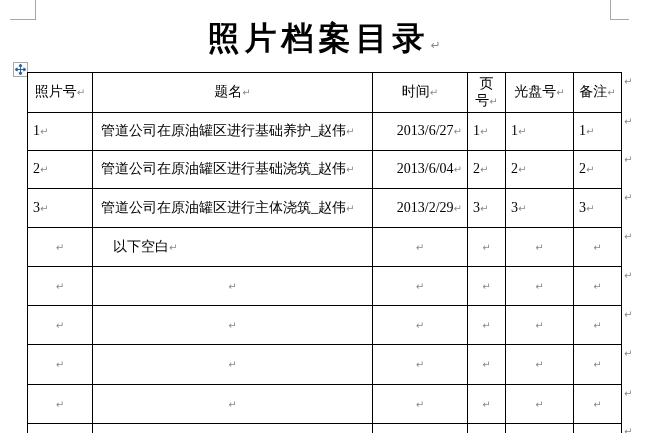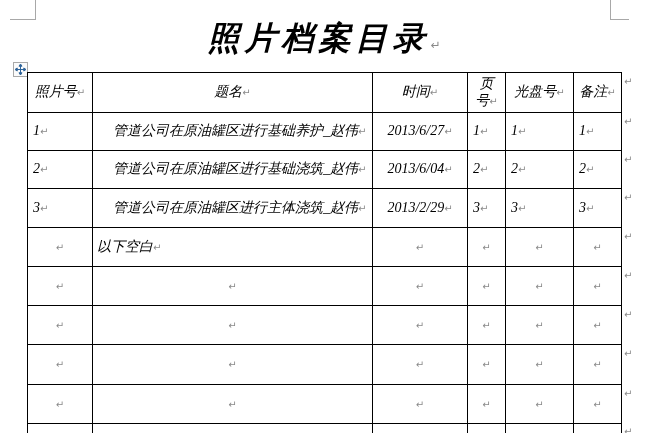--- a/index.html
+++ b/index.html
@@ -1,17 +1,17 @@
 <!DOCTYPE html>
 <html><head>
 <meta charset="utf-8">
 <style>
   html,body{margin:0;padding:0;background:#ffffff;}
   .page{position:relative;width:661px;height:433px;background:#ffffff;overflow:hidden;
-        font-family:"Liberation Serif","DejaVu Serif",serif;color:#000;font-style:italic;}
+        font-family:"Liberation Serif","DejaVu Serif",serif;color:#000;}
 
   
   .corner-tl{position:absolute;left:10px;top:0;width:25px;height:19px;
              border-right:1px solid #a8a8a8;border-bottom:1px solid #a8a8a8;}
   .corner-tr{position:absolute;left:610px;top:0;width:18px;height:19px;
              border-left:1px solid #a8a8a8;border-bottom:1px solid #a8a8a8;}
 
   
   .title{position:absolute;left:27px;top:17px;width:594px;text-align:center;
          font-family:"Liberation Serif","DejaVu Serif",serif;font-weight:bold;
@@ -34,24 +34,24 @@
 
   tr.r-head{height:40px}
   tr.r1,tr.r2{height:38px}
   tr.r3,tr.r4,tr.r5,tr.r6{height:39px}
   tr.r7{height:40px}
   tr.r8{height:39px}
   tr.r-cut{height:20px}
 
   tr.r-head td{text-align:center;padding:0 2px;}
   tr.r-data td{text-align:left;}
-  tr.r-data td.c2{text-align:center;}
-  tr.r-data td.c1{padding-left:20px;margin-left:38px;}
+  tr.r-data td.c2{text-align:right;}
+  tr.r-data td.c1{padding-left:8px;margin-left:38px;}
   tr.r-blank td{text-align:center;}
-  tr.r-blank td.c1{text-align:left;padding-left:4px;}
+  tr.r-blank td.c1{text-align:left;padding-left:20px;}
   tr.r-empty td, tr.r-cut td{text-align:center;}
 
   
   .eor{position:absolute;left:624px;color:#8a8a8a;font-size:10px;
        font-family:"DejaVu Sans",sans-serif;}
 </style>
 </head>
 <body>
 
 <div class="page">

